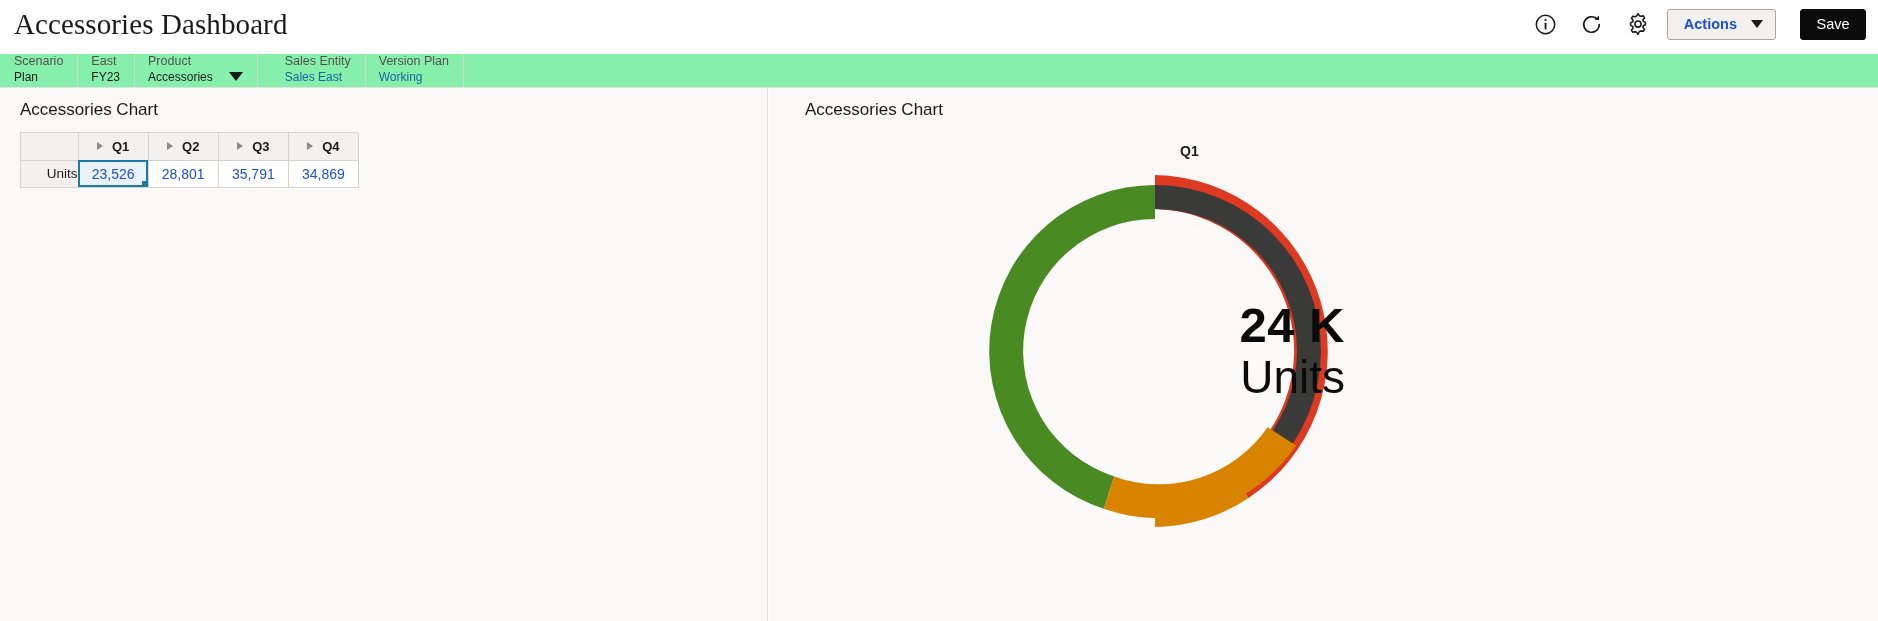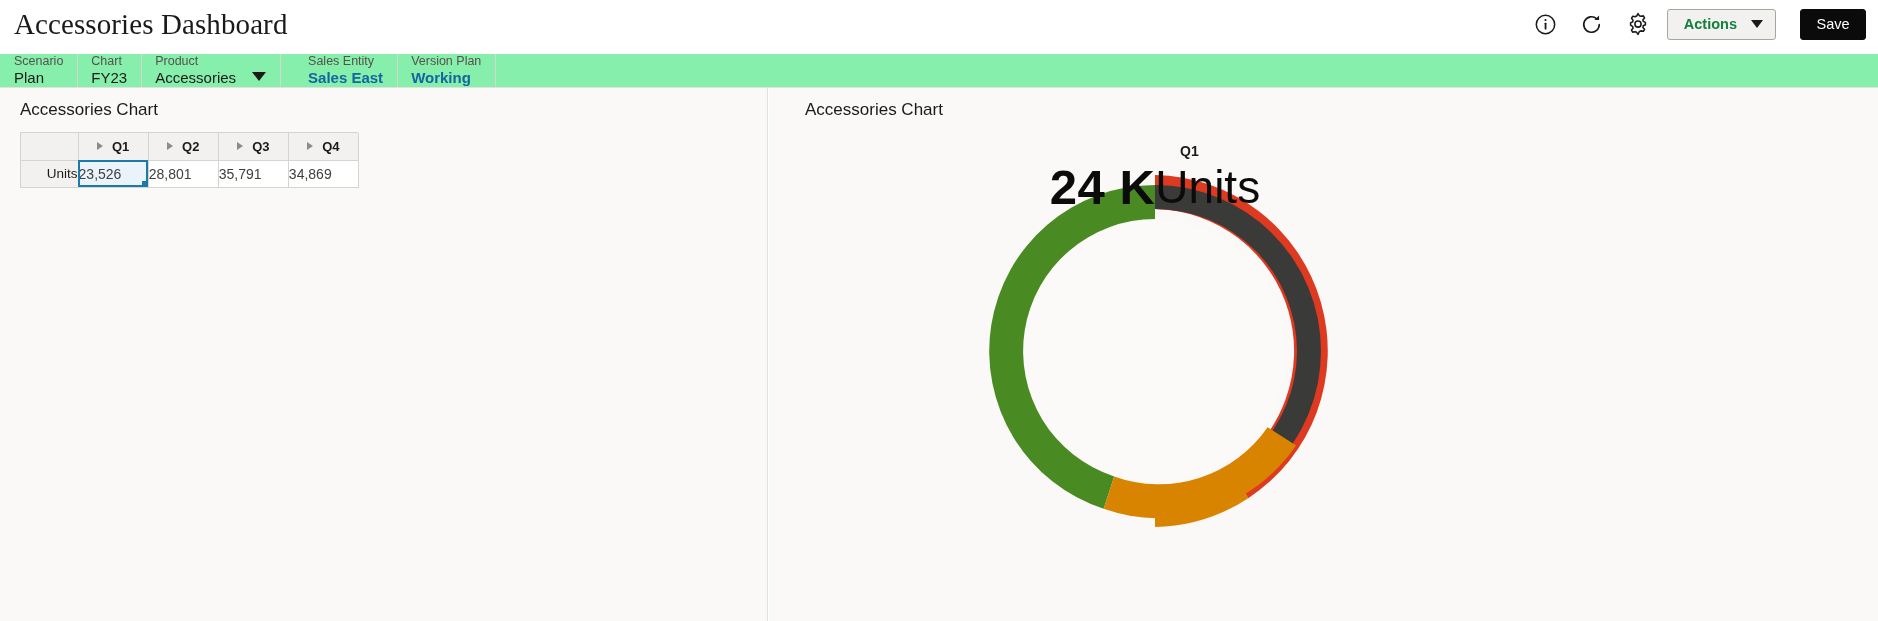--- a/index.html
+++ b/index.html
@@ -76,21 +76,21 @@
     display: flex;
     align-items: center;
     justify-content: space-between;
     gap: 14px;
     cursor: pointer;
     box-sizing: border-box;
   }
   .actions-btn-label {
     font-size: 14.5px;
     font-weight: 700;
-    color: #15803d;
+    color: #1d4ed8;
     line-height: 1;
   }
   .caret-dn {
     width: 0; height: 0;
     border-left: 6px solid transparent;
     border-right: 6px solid transparent;
     border-top: 8px solid #1a1a1a;
   }
 
   .save-btn {
@@ -134,29 +134,29 @@
     min-width: 0;
   }
   .pov-label {
     font-size: 12.5px;
     color: #55524d;
     line-height: 14px;
     margin-bottom: 1px;
     white-space: nowrap;
   }
   .pov-value {
-    font-size: 15px;
+    font-size: 12px;
     color: #1a1a1a;
     line-height: 17px;
     white-space: nowrap;
     display: flex;
     align-items: center;
     gap: 16px;
   }
-  .pov-value.link { color: #1565a0; font-weight: 700; }
+  .pov-value.link { color: #1565a0; font-weight: 400; }
   .pov-caret {
     width: 0; height: 0;
     border-left: 7px solid transparent;
     border-right: 7px solid transparent;
     border-top: 9px solid #1a1a1a;
     margin-bottom: 2px;
   }
   .pov-gap { width: 14px; }
 
   
@@ -240,24 +240,24 @@
   td.rowhead {
     background: #f2f1ef;
     text-align: right;
     padding-right: 7px;
     font-size: 13.5px;
     color: #1a1a1a;
     vertical-align: middle;
   }
   td.val {
     background: #ffffff;
-    text-align: left;
+    text-align: center;
     padding-right: 7px;
     font-size: 14px;
-    color: #404040;
+    color: #1d4ed8;
     vertical-align: middle;
     position: relative;
   }
   td.val.selected {
     background: #eaf3f9;
     outline: 2px solid #1b7aa8;
     outline-offset: -2px;
   }
   td.val.selected::after {
     content: "";
@@ -287,22 +287,22 @@
     left: 196px;
     top: 37px;
   }
   .donut-center {
     position: absolute;
     left: 196px;
     top: 37px;
     width: 380px;
     height: 380px;
     display: flex;
-    flex-direction: row;
-    align-items: flex-start;
+    flex-direction: column;
+    align-items: flex-end;
     justify-content: center;
     pointer-events: none;
   }
   .donut-value {
     font-size: 49px;
     font-weight: 700;
     color: #0b0b0b;
     line-height: 52px;
     letter-spacing: 0.5px;
   }
@@ -355,21 +355,21 @@
   </div>
 
   <div class="pov-bar">
 
     <div class="pov-item">
       <span class="pov-label">Scenario</span>
       <span class="pov-value">Plan</span>
     </div>
 
     <div class="pov-item">
-      <span class="pov-label">Chart</span>
+      <span class="pov-label">East</span>
       <span class="pov-value">FY23</span>
     </div>
 
     <div class="pov-item">
       <span class="pov-label">Product</span>
       <span class="pov-value">
         <span>Accessories</span>
         <span class="pov-caret"></span>
       </span>
     </div>

